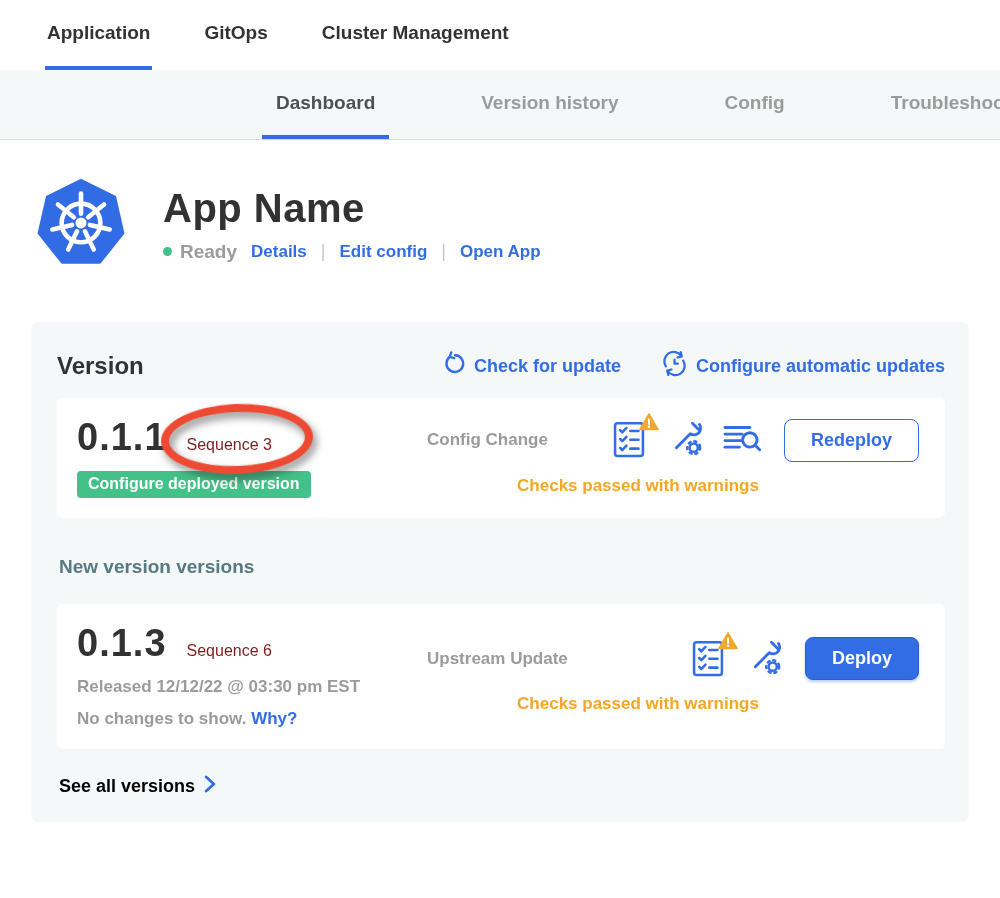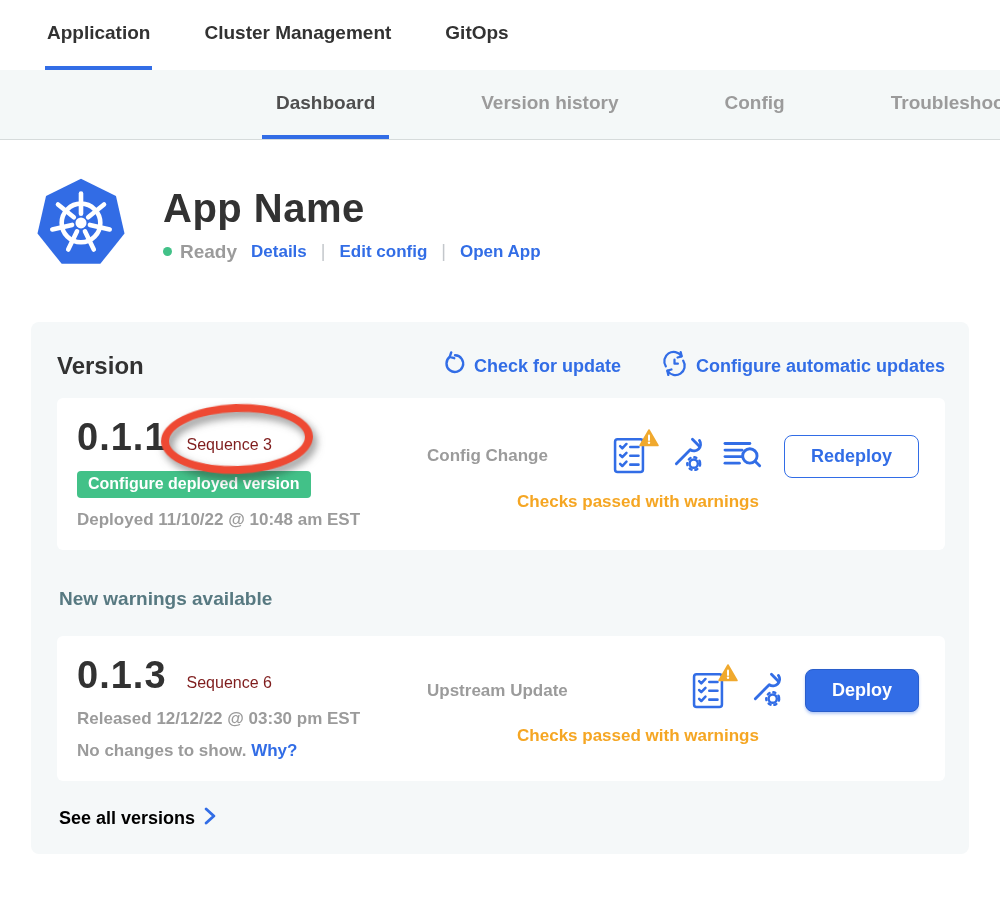--- a/index.html
+++ b/index.html
@@ -68,22 +68,22 @@
   
   .annotation-ellipse { position:absolute; left:104px; top:6px; width:152px; height:70px;
     border:8px solid #ee4933; border-radius:50%; transform:rotate(-2deg);
     filter:drop-shadow(3px 5px 4px rgba(40,40,40,.55)); pointer-events:none; }
 </style>
 </head>
 <body>
 
 <div class="nav1">
   <div class="nav1-tab active">Application</div>
+  <div class="nav1-tab">GitOps</div>
   <div class="nav1-tab">Cluster Management</div>
-  <div class="nav1-tab">GitOps</div>
 </div>
 
 <div class="nav2">
   <div class="nav2-tab active">Dashboard</div>
   <div class="nav2-tab">Version history</div>
   <div class="nav2-tab">Config</div>
   <div class="nav2-tab">Troubleshoot</div>
 </div>
 
 <div class="app-header">
@@ -149,21 +149,20 @@
   </div>
 
   <div class="vcard">
     <div class="annotation-ellipse"></div>
     <div class="vleft">
       <div class="vnum-row">
         <span class="vnum">0.1.1</span>
         <span class="vseq">Sequence 3</span>
       </div>
       <span class="badge">Configure deployed version</span>
-      <div class="meta">Deployed 11/10/22 @ 10:48 am EST</div>
     </div>
     <div class="vright">
       <div class="vright-row">
         <span class="source-label">Config Change</span>
         <div class="icon-group">
           <span class="preflight-wrap">
             <svg width="34" height="38" viewBox="0 0 26 30" fill="none" stroke="#326de6" stroke-width="2" stroke-linecap="round" stroke-linejoin="round">
               <rect x="2" y="2.5" width="22" height="26" rx="2"></rect>
               <path d="M6 8 l1.7 1.7 L11 6.3"></path>
                 <line x1="14" y1="8.6" x2="20.5" y2="8.6"></line>
@@ -198,21 +197,21 @@
               <line x1="25.2" y1="18.7" x2="28.5" y2="22"></line>
             </svg>
           </span>
         </div>
         <button class="btn btn-outline">Redeploy</button>
       </div>
       <div class="warn-text">Checks passed with warnings</div>
     </div>
   </div>
 
-  <div class="new-version-head">New warnings available</div>
+  <div class="new-version-head">New version versions</div>
 
   <div class="vcard second">
     <div class="vleft">
       <div class="vnum-row">
         <span class="vnum">0.1.3</span>
         <span class="vseq">Sequence 6</span>
       </div>
       <div class="meta">Released 12/12/22 @ 03:30 pm EST</div>
       <div class="meta">
         <span>No changes to show.</span>

